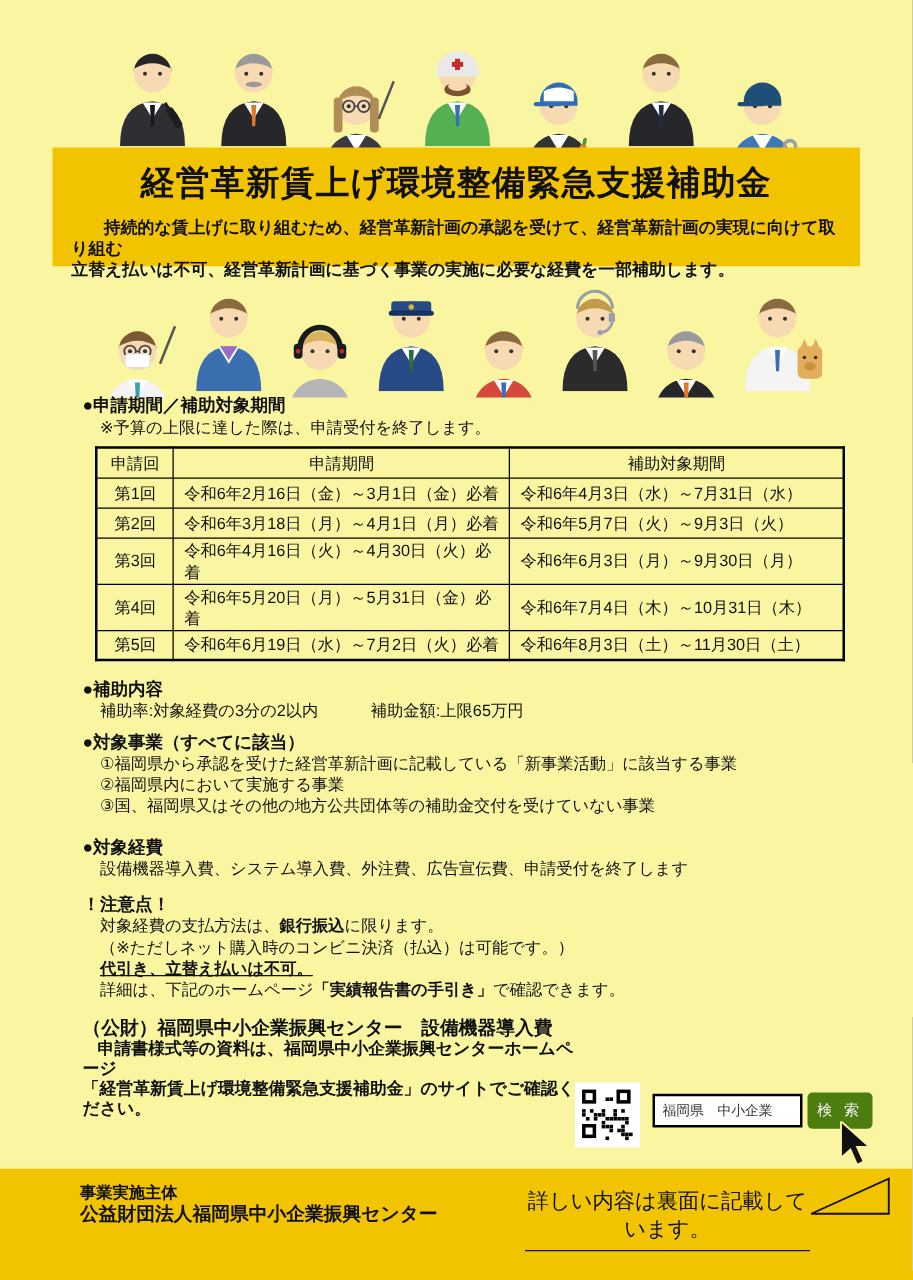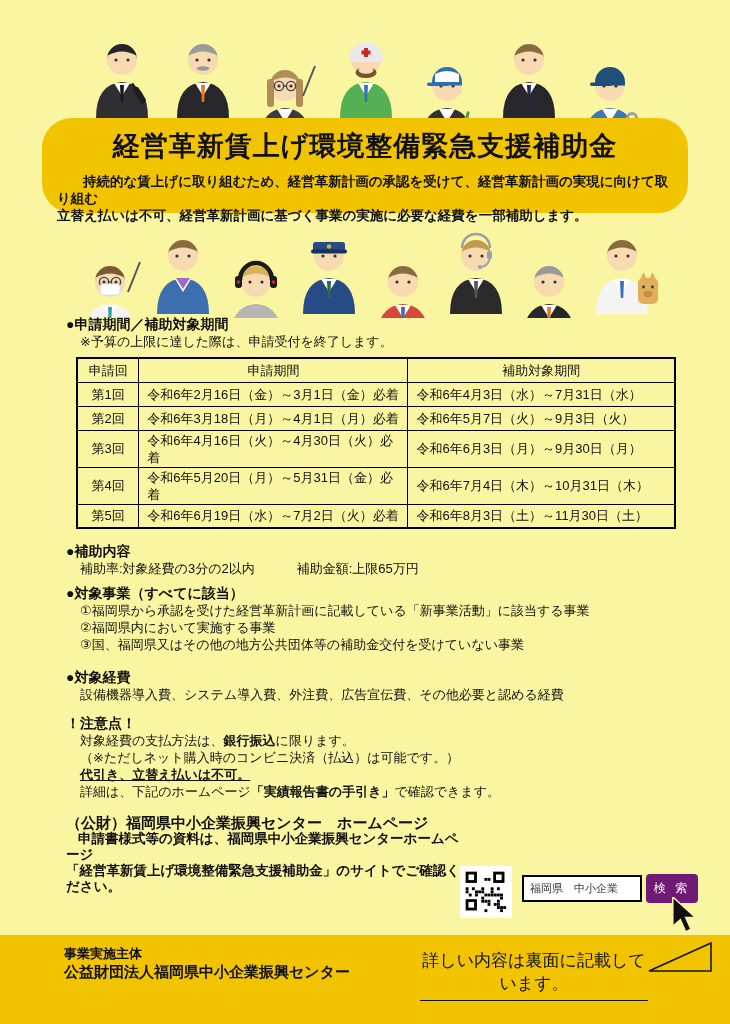--- a/index.html
+++ b/index.html
@@ -11,21 +11,21 @@
   }
   
   .people-row { position:absolute; display:flex; justify-content:space-between; align-items:flex-end; overflow:hidden; }
   #people-row-1 { top:26px; left:86px; width:560px; height:96px; }
   #people-row-2 { top:220px; left:74px; width:584px; height:98px; }
   .person-slot { flex:0 0 auto; }
   .person-slot.low { transform:translateY(26px); }
   
   .banner {
     position:absolute; top:118px; left:42px; width:646px; height:95px;
-    background:#F2C400; z-index:5; padding-top:10px;border-radius:30px;
+    background:#F2C400; z-index:5; padding-top:10px;
   }
   .banner-title { text-align:center; font-size:27px; font-weight:bold; letter-spacing:1px; }
   .banner-sub { margin:9px auto 0; width:616px; font-size:13.5px; font-weight:bold; line-height:17px; }
   .banner-sub .l1 { text-indent:26px; }
   
   .content { position:absolute; top:316px; left:66px; width:618px; z-index:4; font-size:13px; line-height:17px; }
   .sec-heading { font-size:14px; font-weight:bold; }
   .sec-heading .normal { font-weight:bold; }
   .indent { padding-left:14px; }
   
@@ -47,21 +47,21 @@
   
   .web-area { position:absolute; top:866px; left:460px; display:flex; align-items:flex-start; z-index:4; }
   .qr { background:#fff; padding:3px; width:52px; height:52px; }
   .search-group { display:flex; margin-left:10px; margin-top:9px; position:relative; }
   .search-input {
     width:120px; height:27px; border:2px solid #000; background:#fff;
     font-size:11px; padding:0 6px; font-family:inherit; color:#333;
   }
   .search-button {
     width:52px; height:29px; margin-left:4px; border:none; border-radius:4px;
-    background:#701a75; color:#F5F5F5; font-size:12px; letter-spacing:3px;
+    background:#4d7c0f; color:#F5F5F5; font-size:12px; letter-spacing:3px;
     font-family:inherit; cursor:pointer; margin-top:-1px;
   }
   .cursor-icon { position:absolute; left:148px; top:22px; }
   
   .footer { position:absolute; left:0; bottom:0; width:730px; height:89px; background:#F2C400; z-index:6; }
   .footer-org { position:absolute; left:64px; top:10px; }
   .footer-org .org-label { font-size:13px; font-weight:bold; line-height:17px; }
   .footer-org .org-name { font-size:15px; font-weight:bold; line-height:19px; }
   .footer-note { position:absolute; left:420px; top:14px; width:228px; text-align:center; font-size:17px; border-bottom:1.5px solid #111; padding-bottom:5px; }
   .footer-tri { position:absolute; left:648px; top:5px; }
@@ -317,33 +317,33 @@
 
     <div class="mt8">
       <div class="sec-heading"><span class="bold">●対象事業</span><span class="normal">（すべてに該当）</span></div>
       <div class="indent">①福岡県から承認を受けた経営革新計画に記載している「新事業活動」に該当する事業</div>
       <div class="indent">②福岡県内において実施する事業</div>
       <div class="indent">③国、福岡県又はその他の地方公共団体等の補助金交付を受けていない事業</div>
     </div>
 
     <div class="mt16">
       <div class="sec-heading bold">●対象経費</div>
-      <div class="indent">設備機器導入費、システム導入費、外注費、広告宣伝費、その他必要と認める経費</div>
+      <div class="indent">設備機器導入費、システム導入費、外注費、広告宣伝費、申請受付を終了します</div>
     </div>
 
     <div class="mt12">
       <div class="sec-heading bold">！注意点！</div>
       <div class="indent"><span>対象経費の支払方法は、</span><span class="bold">銀行振込</span><span>に限ります。</span></div>
       <div class="indent">（※ただしネット購入時のコンビニ決済（払込）は可能です。）</div>
       <div class="indent bold ul">代引き、立替え払いは不可。</div>
       <div class="indent"><span>詳細は、下記のホームページ</span><span class="bold">「実績報告書の手引き」</span><span>で確認できます。</span></div>
     </div>
 
     <div class="mt14 homepage-block">
-      <div class="homepage-line1">（公財）福岡県中小企業振興センター　ホームページ</div>
+      <div class="homepage-line1">（公財）福岡県中小企業振興センター　設備機器導入費</div>
       <div class="homepage-line2">申請書様式等の資料は、福岡県中小企業振興センターホームページ</div>
       <div class="homepage-line3">「経営革新賃上げ環境整備緊急支援補助金」のサイトでご確認ください。</div>
     </div>
   </div>
 
   <div class="web-area">
     <svg class="qr" id="qr-code" width="52" height="52" viewBox="0 0 52 52">
         <rect x="0" y="0" width="52" height="52" fill="#fff"></rect>
         <rect x="24.23076923076923" y="10.076923076923077" width="3.2553846153846155" height="3.2553846153846155" fill="#000"></rect>
         <rect x="27.769230769230766" y="10.076923076923077" width="3.2553846153846155" height="3.2553846153846155" fill="#000"></rect>

